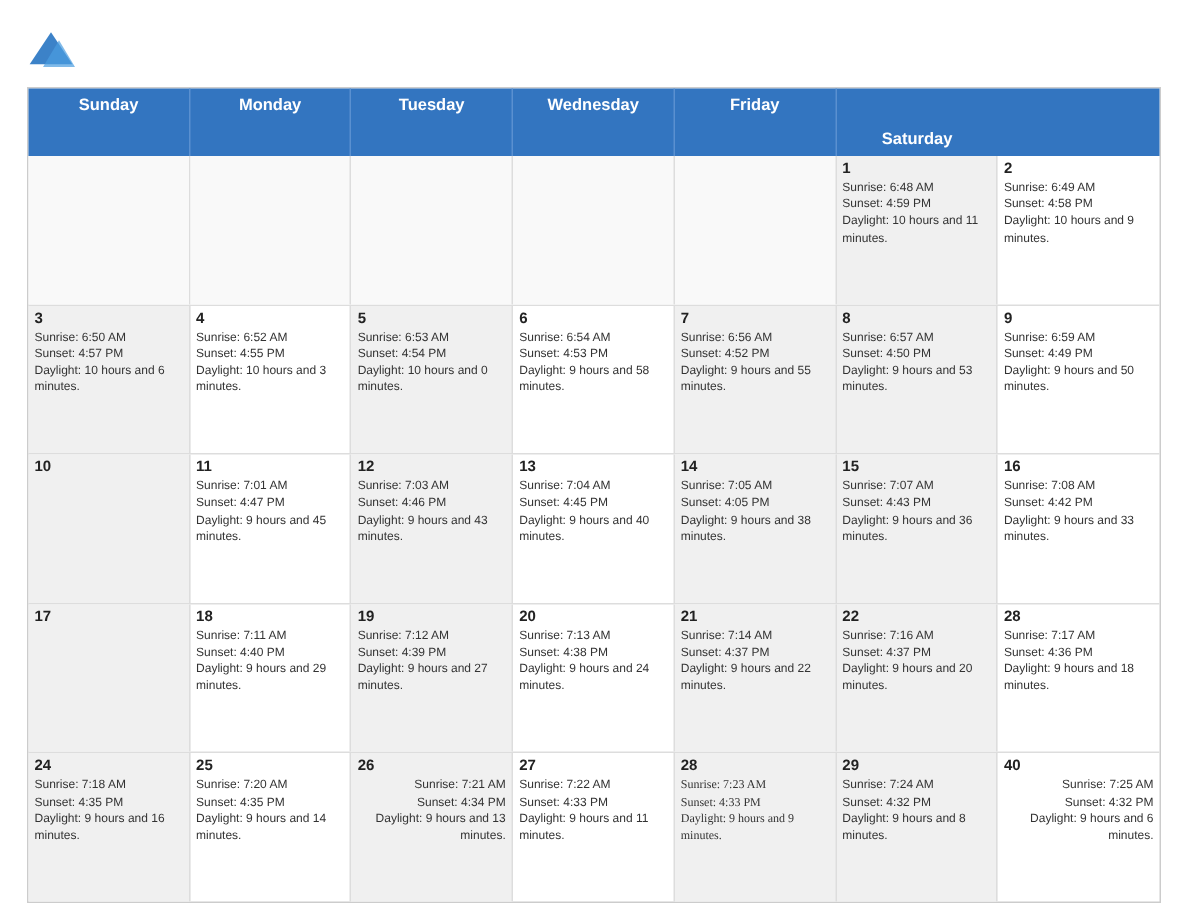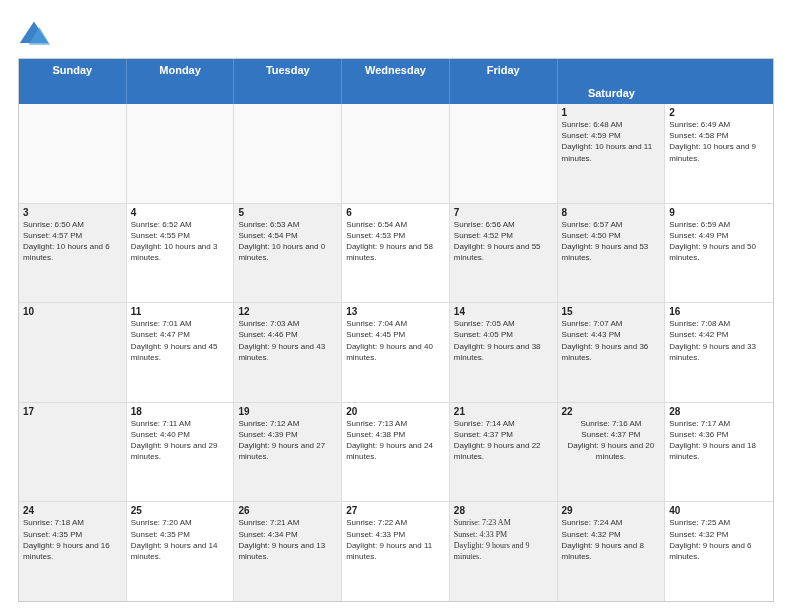--- a/index.html
+++ b/index.html
@@ -269,21 +269,21 @@
 Daylight: 9 hours and 24 minutes.</div>
           </div>
           <div class="cal-cell shaded">
             <span class="day-num">21</span>
             <div class="day-info" style="white-space: pre-line;">Sunrise: 7:14 AM
 Sunset: 4:37 PM
 Daylight: 9 hours and 22 minutes.</div>
           </div>
           <div class="cal-cell shaded">
             <span class="day-num">22</span>
-            <div class="day-info" style="white-space: pre-line; text-align: center;">Sunrise: 7:16 AM
+            <div class="day-info" style="white-space: pre-line;">Sunrise: 7:16 AM
 Sunset: 4:37 PM
 Daylight: 9 hours and 20 minutes.</div>
           </div>
           <div class="cal-cell">
             <span class="day-num">28</span>
             <div class="day-info" style="white-space: pre-line;">Sunrise: 7:17 AM
 Sunset: 4:36 PM
 Daylight: 9 hours and 18 minutes.</div>
           </div>
         </div>
@@ -295,21 +295,21 @@
 Daylight: 9 hours and 16 minutes.</div>
           </div>
           <div class="cal-cell">
             <span class="day-num">25</span>
             <div class="day-info" style="white-space: pre-line;">Sunrise: 7:20 AM
 Sunset: 4:35 PM
 Daylight: 9 hours and 14 minutes.</div>
           </div>
           <div class="cal-cell shaded">
             <span class="day-num">26</span>
-            <div class="day-info" style="white-space: pre-line;">Sunrise: 7:21 AM
+            <div class="day-info" style="white-space: pre-line; text-align: right;">Sunrise: 7:21 AM
 Sunset: 4:34 PM
 Daylight: 9 hours and 13 minutes.</div>
           </div>
           <div class="cal-cell">
             <span class="day-num">27</span>
             <div class="day-info" style="white-space: pre-line;">Sunrise: 7:22 AM
 Sunset: 4:33 PM
 Daylight: 9 hours and 11 minutes.</div>
           </div>
           <div class="cal-cell shaded">
@@ -319,20 +319,20 @@
 Daylight: 9 hours and 9 minutes.</div>
           </div>
           <div class="cal-cell shaded">
             <span class="day-num">29</span>
             <div class="day-info" style="white-space: pre-line;">Sunrise: 7:24 AM
 Sunset: 4:32 PM
 Daylight: 9 hours and 8 minutes.</div>
           </div>
           <div class="cal-cell">
             <span class="day-num">40</span>
-            <div class="day-info" style="white-space: pre-line;">Sunrise: 7:25 AM
+            <div class="day-info" style="white-space: pre-line; text-align: right;">Sunrise: 7:25 AM
 Sunset: 4:32 PM
 Daylight: 9 hours and 6 minutes.</div>
           </div>
         </div>
       </div>
   </div>
 </div>
 
 </body></html>

